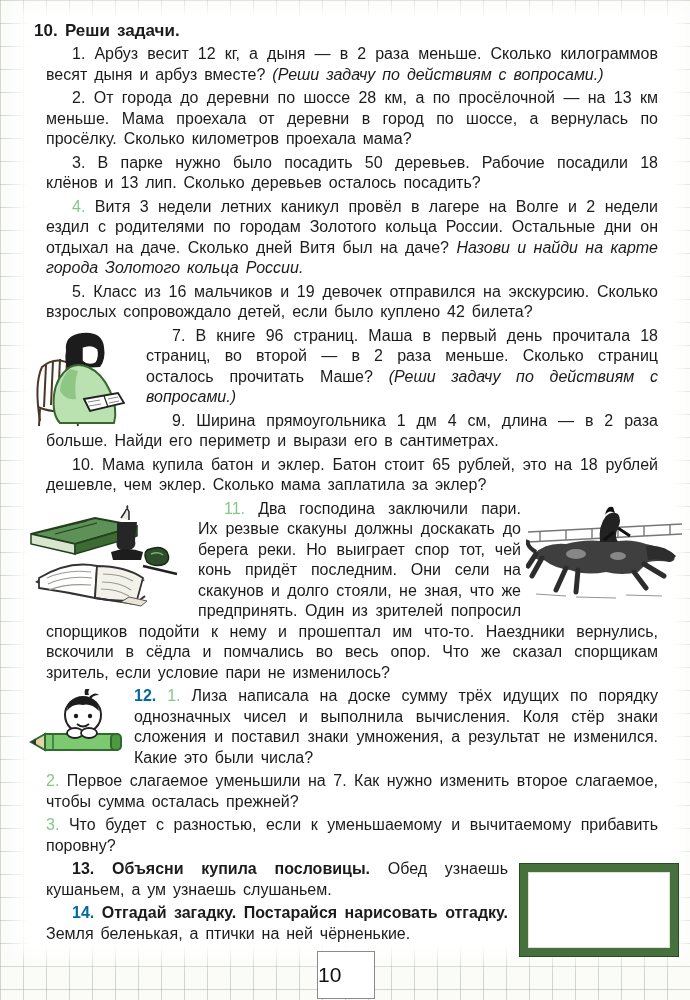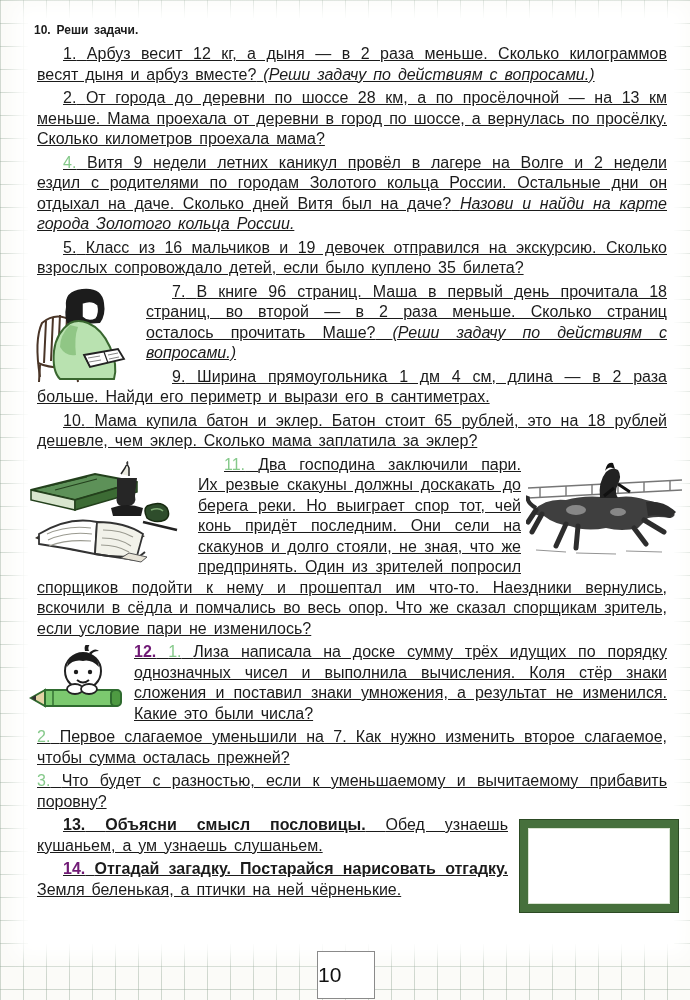--- a/index.html
+++ b/index.html
@@ -18,26 +18,26 @@
   }
   .paper{
     position:absolute;left:28px;top:18px;right:16px;bottom:56px;
     background:#fff;box-shadow:0 0 18px 14px #fff;
   }
   .content{
     position:absolute;left:34px;top:18px;width:636px;
     color:#1b1b1b;font-size:16px;line-height:20.5px;
     text-align:justify;word-spacing:2.5px;
   }
-  h2.head{font-size:12px;margin:2px 0 3px 0;line-height:21px;}
-  p.task{margin:3px 3px;text-indent:26px;text-decoration:underline;}
+  h2.head{font-size:17px;margin:2px 0 3px 0;line-height:21px;}
+  p.task{margin:3px 12px;text-indent:26px;}
   p.noind{text-indent:0;}
   .num{white-space:nowrap;}
   .g{color:#85c98a;}
-  .gb{color:#701a75;font-weight:bold;}
+  .gb{color:#0369a1;font-weight:bold;}
   i{font-style:italic;}
   b{font-weight:bold;}
   .fig-girl{float:left;width:113px;height:100px;margin:3px 7px 2px -8px;}
   .fig-books{float:left;width:166px;height:112px;margin:5px 7px 2px -9px;}
   .fig-horse{float:right;width:158px;height:99px;margin:3px -14px 2px 5px;}
   .fig-pencil{float:left;width:99px;height:69px;margin:3px 8px 2px -7px;}
   .answer-box{
     float:right;width:142px;height:76px;background:#fff;
     border:8px solid #46703c;outline:1px solid #2c4a24;
     margin:5px -8px 4px 12px;
@@ -59,24 +59,25 @@
 <div class="paper"></div>
 
 <div class="content">
 
   <h2 class="head"><span>10.</span> <span>Реши задачи.</span></h2>
 
   <p class="task"><span class="num">1.</span> <span>Арбуз весит 12 кг, а дыня — в 2 раза меньше. Сколько килограммов весят дыня и арбуз вместе?</span> <i>(Реши задачу по действиям с вопросами.)</i></p>
 
   <p class="task"><span class="num">2.</span> <span>От города до деревни по шоссе 28 км, а по просёлочной — на 13 км меньше. Мама проехала от деревни в город по шоссе, а вернулась по просёлку. Сколько километров проехала мама?</span></p>
 
+  <p class="task"><span class="num">3.</span> <span>В парке нужно было посадить 50 деревьев. Рабочие посадили 18 клёнов и 13 лип. Сколько деревьев осталось посадить?</span></p>
 
-  <p class="task"><span class="num g">4.</span> <span>Витя 9 недели летних каникул провёл в лагере на Волге и 2 недели ездил с родителями по городам Золотого кольца России. Остальные дни он отдыхал на даче. Сколько дней Витя был на даче?</span> <i>Назови и найди на карте города Золотого кольца России.</i></p>
+  <p class="task"><span class="num g">4.</span> <span>Витя 3 недели летних каникул провёл в лагере на Волге и 2 недели ездил с родителями по городам Золотого кольца России. Остальные дни он отдыхал на даче. Сколько дней Витя был на даче?</span> <i>Назови и найди на карте города Золотого кольца России.</i></p>
 
-  <p class="task"><span class="num">5.</span> <span>Класс из 16 мальчиков и 19 девочек отправился на экскурсию. Сколько взрослых сопровождало детей, если было куплено 35 билета?</span></p>
+  <p class="task"><span class="num">5.</span> <span>Класс из 16 мальчиков и 19 девочек отправился на экскурсию. Сколько взрослых сопровождало детей, если было куплено 42 билета?</span></p>
 
 
   <div class="fig-girl">
     <svg viewBox="0 0 113 100">
       <g stroke="#4a3527" stroke-width="2" fill="none">
         <path d="M14,92 Q8,55 16,38 Q30,26 46,36"></path>
         <path d="M20,36 L18,78 M27,32 L25,76 M34,30 L32,74 M41,31 L39,74"></path>
         <path d="M12,78 Q30,86 54,80"></path>
         <path d="M14,80 L13,97 M50,82 L52,97"></path>
       </g>
@@ -162,21 +163,21 @@
         <ellipse cx="62" cy="44" rx="8" ry="5" fill="#fff" stroke="#222" stroke-width="1.8"></ellipse>
       </svg>
     </div>
     <p class="task noind"><span class="num gb">12.</span> <span class="num g">1.</span> <span>Лиза написала на доске сумму трёх идущих по порядку однозначных чисел и выполнила вычисления. Коля стёр знаки сложения и поставил знаки умножения, а результат не изменился. Какие это были числа?</span></p>
     <p class="task noind"><span class="num g">2.</span> <span>Первое слагаемое уменьшили на 7. Как нужно изменить второе слагаемое, чтобы сумма осталась прежней?</span></p>
     <p class="task noind"><span class="num g">3.</span> <span>Что будет с разностью, если к уменьшаемому и вычитаемому прибавить поровну?</span></p>
   </div>
 
   <div>
     <div class="answer-box"></div>
-    <p class="task"><b><span>13.</span> <span>Объясни смысл пословицы.</span></b> <span>Обед узнаешь кушаньем, а ум узнаешь слушаньем.</span></p>
+    <p class="task"><b><span>13.</span> <span>Объясни купила пословицы.</span></b> <span>Обед узнаешь кушаньем, а ум узнаешь слушаньем.</span></p>
     <p class="task"><span class="num gb">14.</span> <b>Отгадай загадку. Постарайся нарисовать отгадку.</b> <span>Земля беленькая, а птички на ней чёрненькие.</span></p>
     <div class="clear"></div>
   </div>
 
 </div>
 
 <div class="pagenum">
     <span>10</span>
   </div>
 

